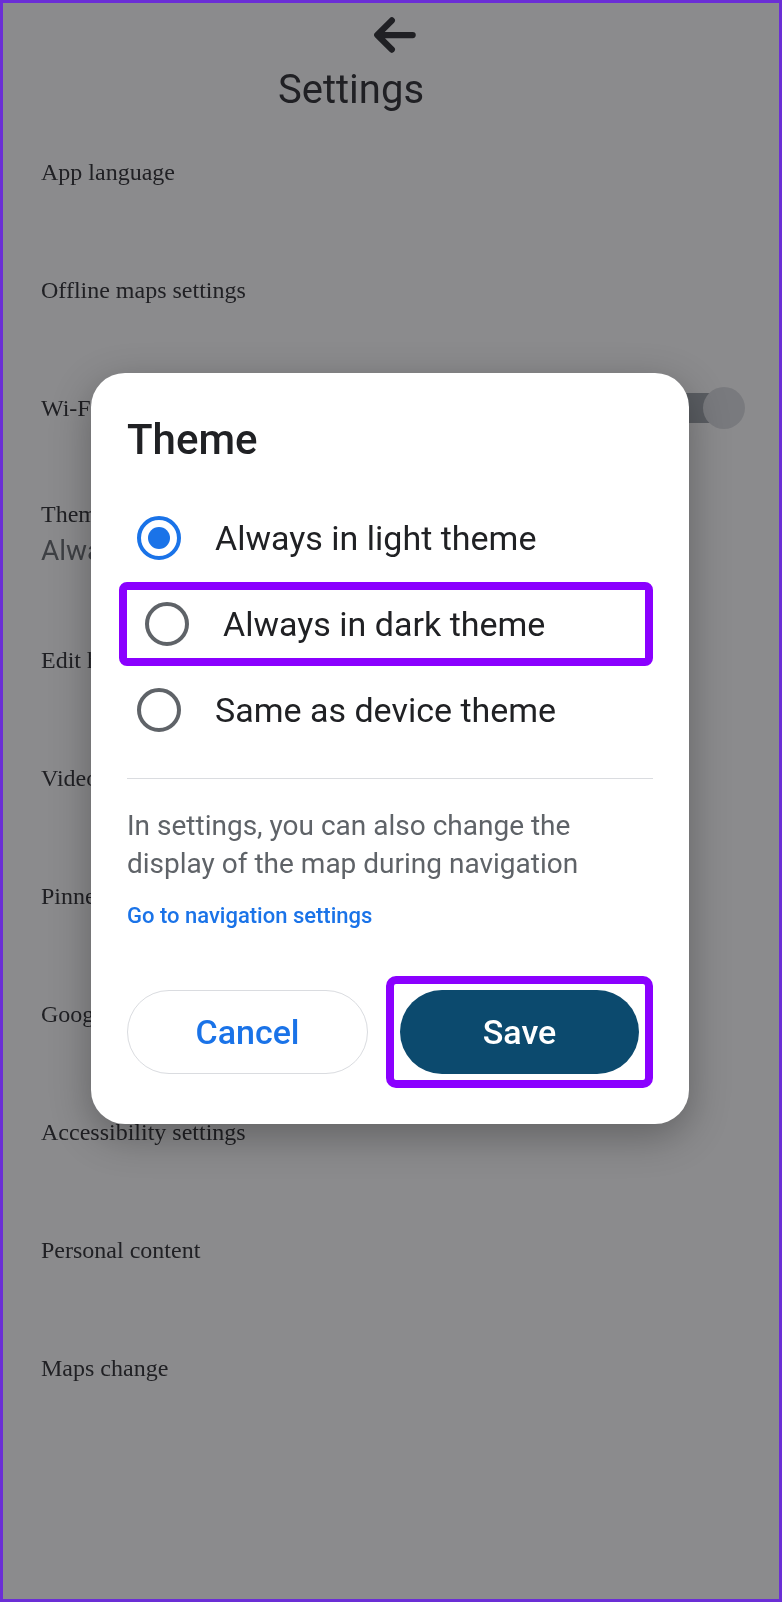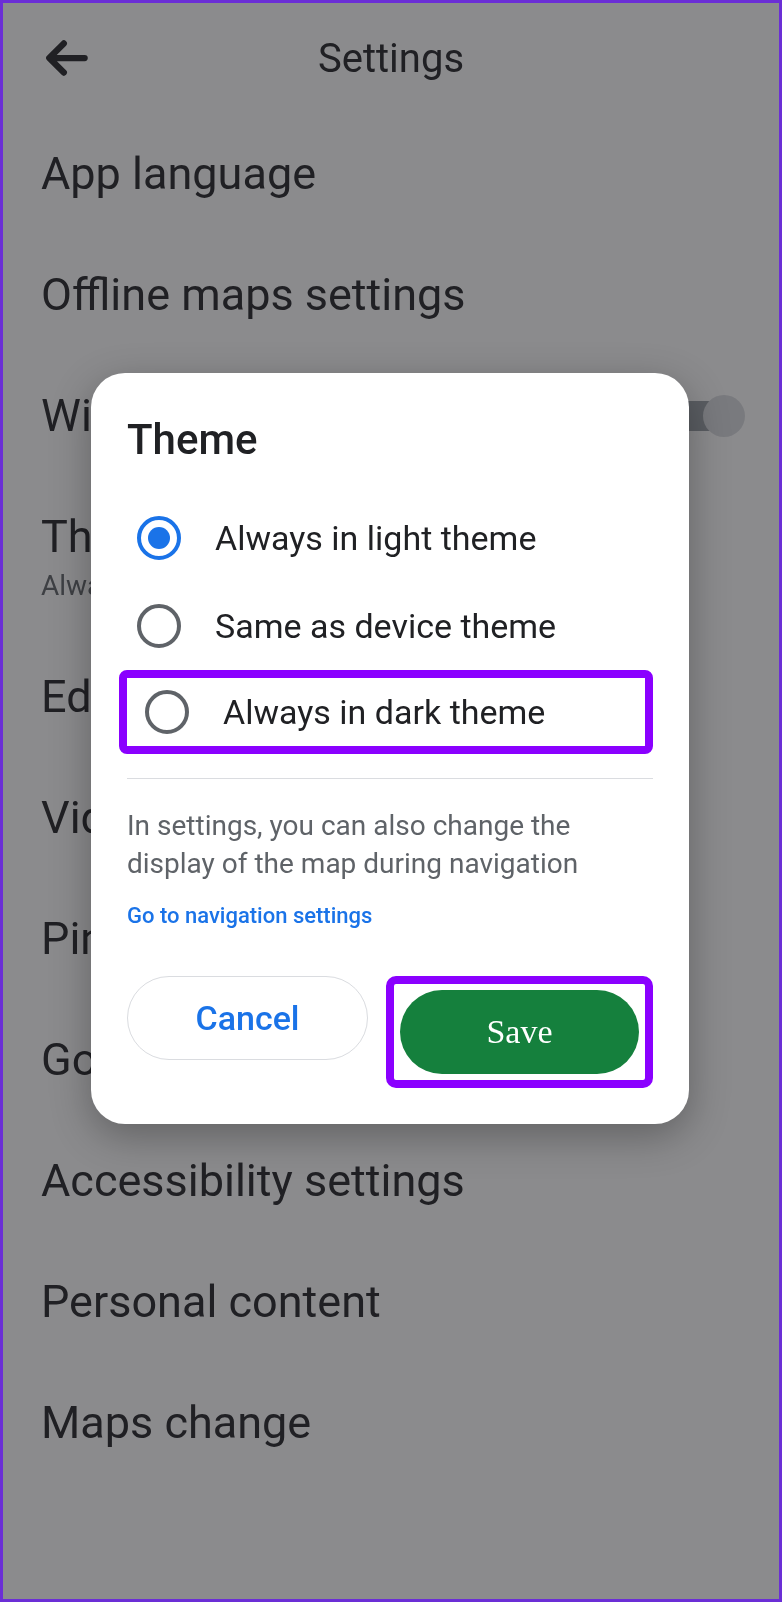--- a/index.html
+++ b/index.html
@@ -1,49 +1,49 @@
 <!DOCTYPE html>
 <html><head>
 <meta charset="utf-8">
 <style>
   * { box-sizing: border-box; margin: 0; padding: 0; }
   html, body { width: 782px; height: 1602px; overflow: hidden; font-family: Roboto, "Segoe UI", Arial, sans-serif; }
   .frame { position: relative; width: 782px; height: 1602px; background: #fff; border: 3px solid #6b2ed6; }
   .bg { position: absolute; inset: 0; background: #fff; }
-  .header { display: flex; align-items: center; height: 110px; padding: 0 20px; }
+  .header { display: flex; align-items: center; height: 110px; padding: 0 20px; flex-direction: column; }
   .back-btn { width: 70px; height: 70px; display: flex; align-items: center; justify-content: center; margin-left: 10px; }
   .back-btn svg { width: 50px; height: 50px; stroke: #202124; stroke-width: 3; fill: none; }
   .header-title { flex: 1; text-align: center; font-size: 40px; color: #202124; margin-right: 80px; }
   .list { padding: 0 38px; }
   .item { padding: 34px 0; min-height: 118px; display: flex; flex-direction: column; justify-content: center; }
-  .item-label { font-size: 45px; color: #202124; }
+  .item-label { font-size: 24px; color: #202124; font-family: Liberation Serif, serif; }
   .item-sub { font-size: 28px; color: #5f6368; margin-top: 6px; }
   .item-with-toggle { display: flex; flex-direction: row; align-items: center; justify-content: space-between; }
   .toggle { width: 72px; height: 30px; background: #9aa0a6; border-radius: 15px; position: relative; }
   .toggle::after { content: ""; position: absolute; right: -4px; top: -6px; width: 42px; height: 42px; background: #dadce0; border-radius: 50%; }
   .scrim { position: absolute; inset: 0; background: rgba(32,33,36,0.52); }
   .dialog {
     position: absolute; left: 88px; top: 370px; width: 598px;
     background: #fff; border-radius: 34px; box-shadow: 0 12px 40px rgba(0,0,0,0.3);
     padding: 42px 36px 36px 36px;
   }
   .dialog-title { font-size: 42px; font-weight: 500; color: #202124; margin-bottom: 30px; }
   .radio-row { display: flex; align-items: center; padding: 22px 10px; cursor: pointer; }
   .radio { width: 44px; height: 44px; border: 4px solid #5f6368; border-radius: 50%; margin-right: 34px; display: flex; align-items: center; justify-content: center; flex-shrink: 0; }
   .radio.selected { border-color: #1a73e8; }
   .radio.selected::after { content: ""; width: 22px; height: 22px; background: #1a73e8; border-radius: 50%; }
   .radio-label { font-size: 34px; color: #202124; }
   .highlight-box { border: 8px solid #8a00ff; border-radius: 8px; padding: 12px 8px 12px 18px; margin-left: -8px; }
   .divider { border: none; border-top: 1px solid #dadce0; margin: 24px 0 28px 0; }
   .info-text { font-size: 28px; color: #5f6368; line-height: 1.35; margin-bottom: 20px; }
   .nav-link { font-size: 22px; color: #1a73e8; font-weight: 500; cursor: pointer; }
-  .dialog-actions { display: flex; gap: 18px; margin-top: 48px; align-items: flex-start; }
+  .dialog-actions { display: flex; gap: 18px; margin-top: 48px; align-items: center; }
   .btn { flex: 1; height: 84px; border-radius: 42px; font-size: 34px; font-weight: 500; display: flex; align-items: center; justify-content: center; cursor: pointer; }
   .btn-cancel { border: 1px solid #dadce0; background: #fff; color: #1a73e8; }
-  .btn-save { background: #15803d; color: #fff; border: none; font-family: Liberation Serif, serif; }
+  .btn-save { background: #0c4a6e; color: #fff; border: none; }
   .save-highlight { border: 8px solid #8a00ff; border-radius: 10px; padding: 6px; flex: 1; display: flex; }
   .save-highlight .btn { flex: 1; }
 </style>
 </head>
 <body>
 
 <div class="frame">
   <div class="bg">
     <div class="header">
       <div class="back-btn">
@@ -96,28 +96,28 @@
   <div class="scrim"></div>
 
   <div class="dialog">
     <div class="dialog-title">Theme</div>
 
     <div class="radio-row">
       <div class="radio selected"></div>
       <span class="radio-label">Always in light theme</span>
     </div>
 
+    <div class="radio-row highlight-box">
+      <div class="radio"></div>
+      <span class="radio-label">Always in dark theme</span>
+    </div>
+
     <div class="radio-row">
       <div class="radio"></div>
       <span class="radio-label">Same as device theme</span>
-    </div>
-
-    <div class="radio-row highlight-box">
-      <div class="radio"></div>
-      <span class="radio-label">Always in dark theme</span>
     </div>
 
     <hr class="divider">
 
     <p class="info-text">In settings, you can also change the display of the map during navigation</p>
     <span class="nav-link">Go to navigation settings</span>
 
     <div class="dialog-actions">
       <div class="btn btn-cancel">Cancel</div>
       <div class="save-highlight">

